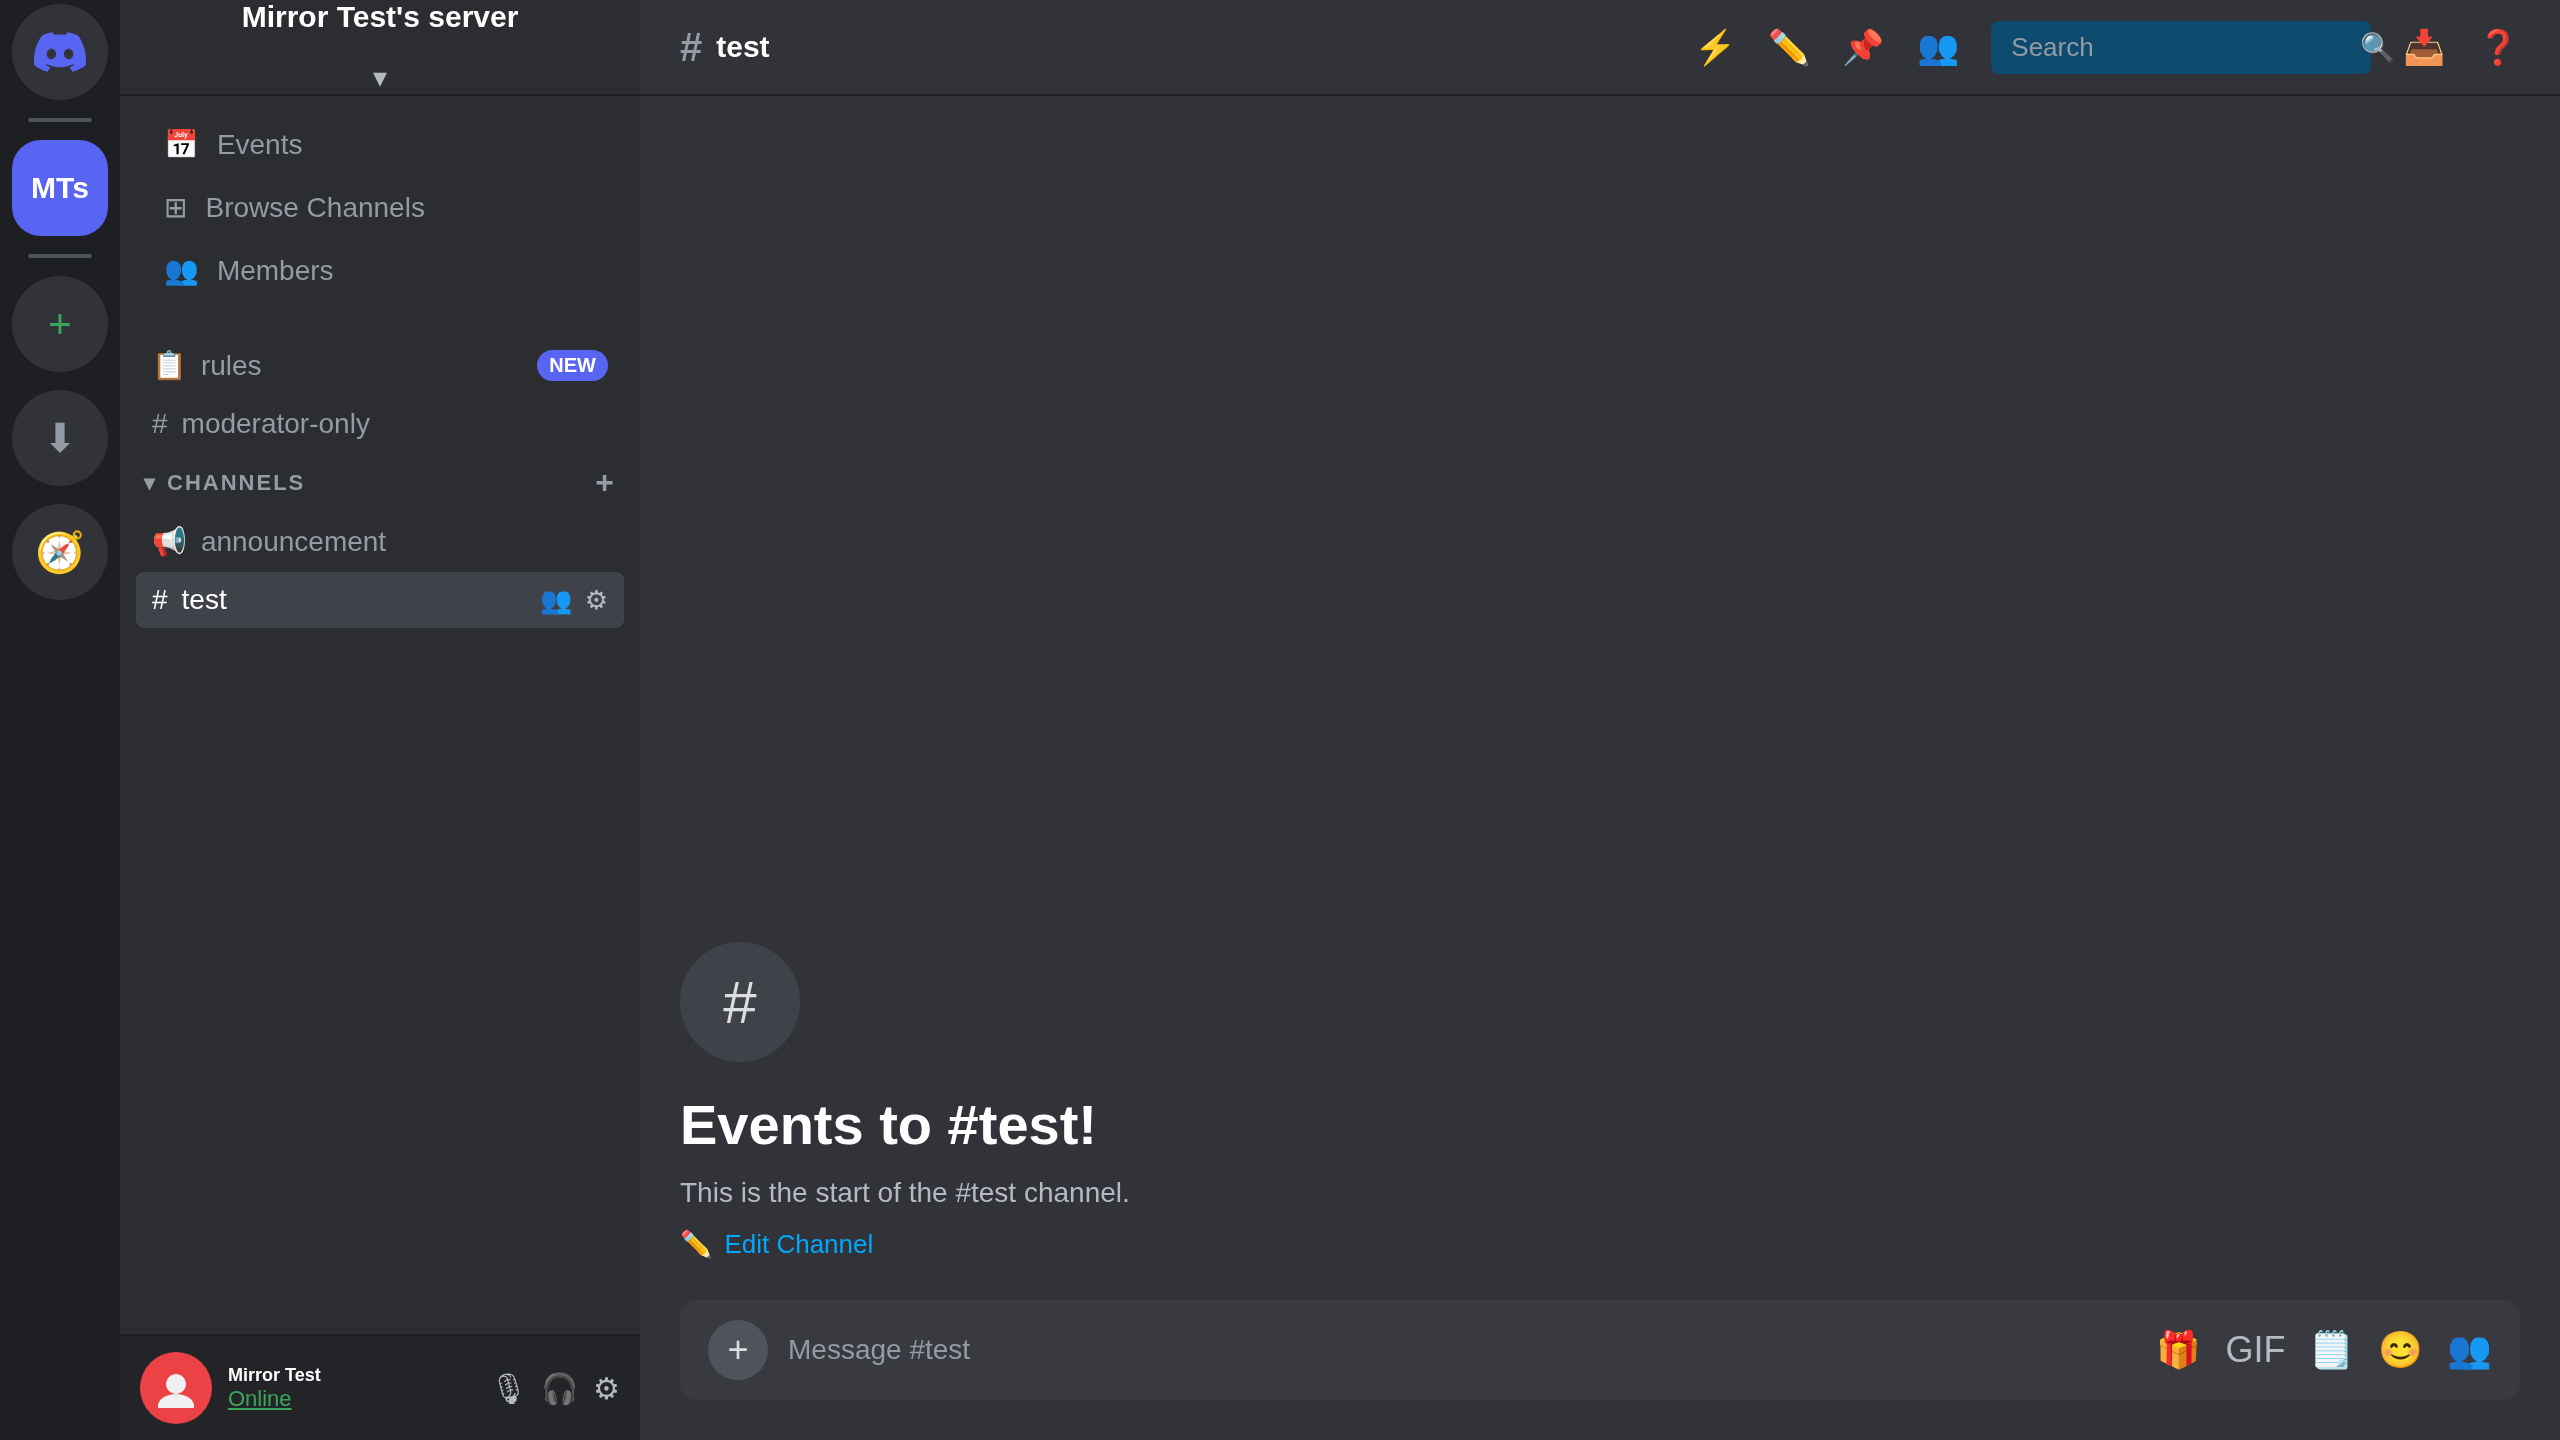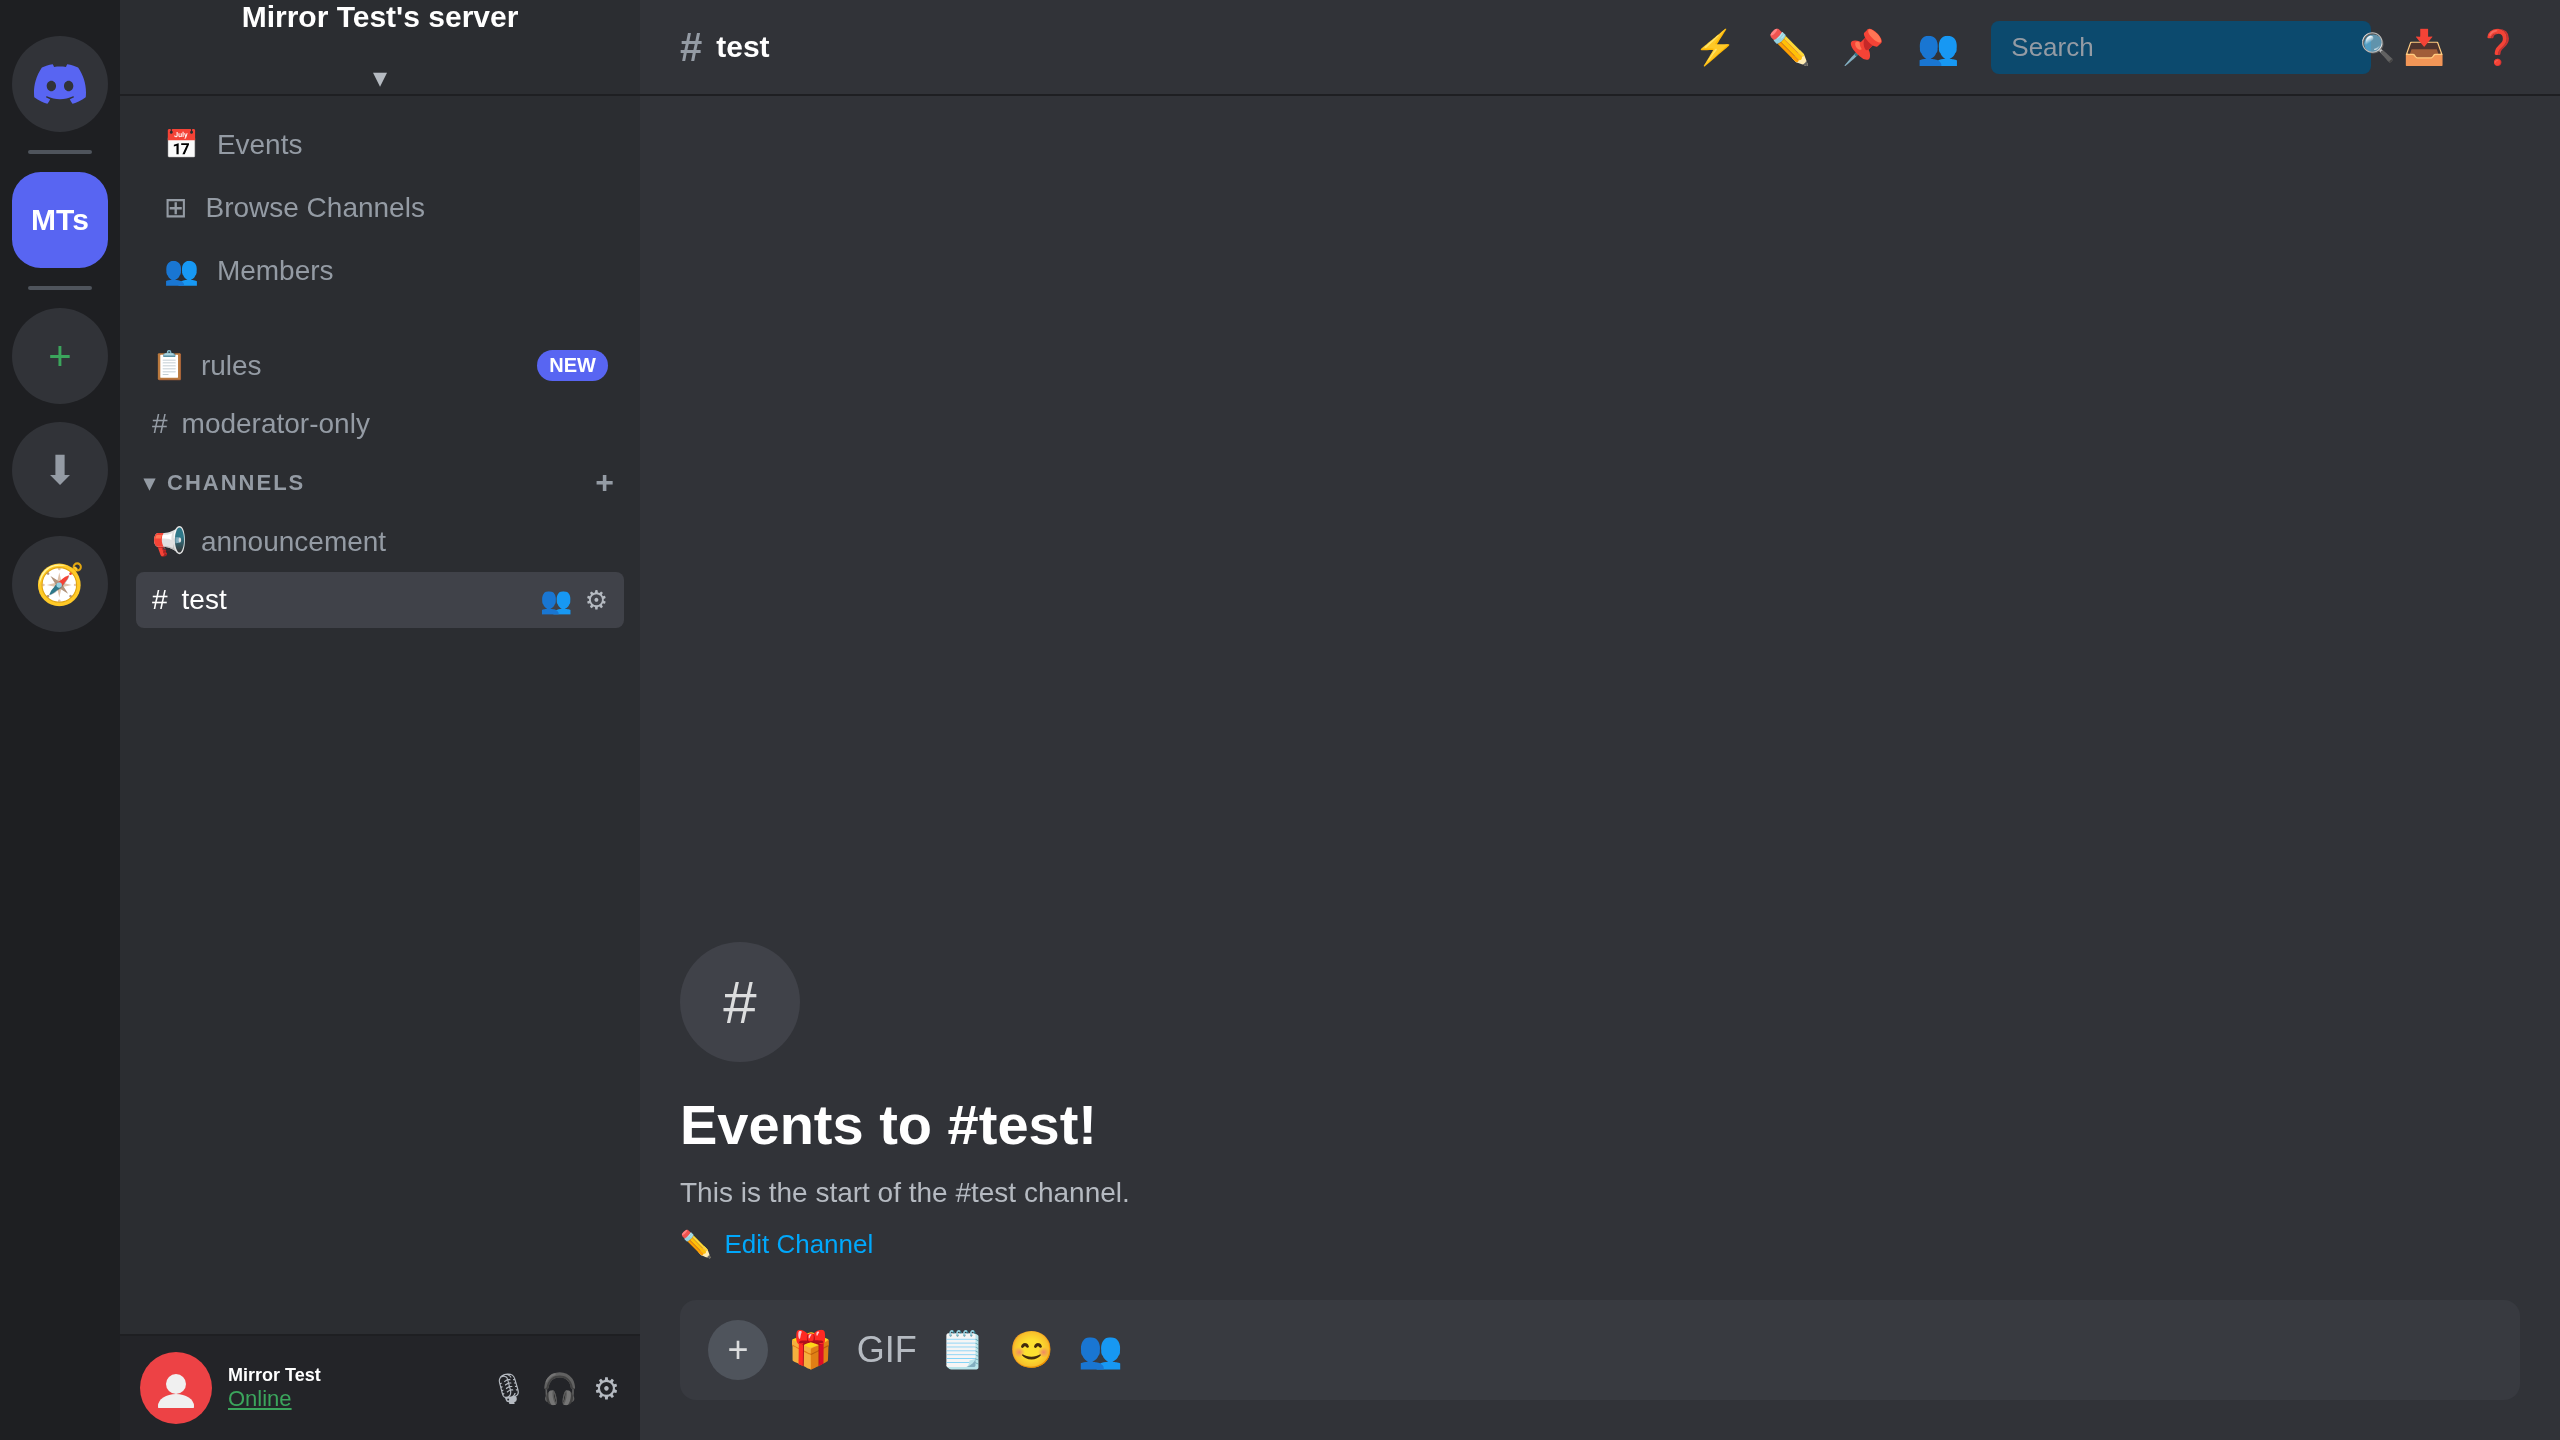--- a/index.html
+++ b/index.html
@@ -17,21 +17,21 @@
       width: 100%;
       height: 100%;
     }
     
     .server-rail {
       width: 120px;
       background: #1e1f22;
       display: flex;
       flex-direction: column;
       align-items: center;
-      padding-top: 36px;
+      padding-top: 4px;
       gap: 18px;
       flex-shrink: 0;
     }
     .server-icon {
       width: 96px;
       height: 96px;
       border-radius: 50%;
       background: #5865f2;
       display: flex;
       align-items: center;
@@ -479,20 +479,21 @@
           <span>Edit Channel</span>
         </div>
       </div>
     </div>
 
     <div class="message-input-bar">
       <div class="message-input-wrap">
         <div class="add-btn-circle">
           <span>+</span>
         </div>
+        <input class="message-input" type="text" placeholder="Message #test" style="">
         <div class="input-actions">
           <span class="input-action-icon">🎁</span>
           <span class="input-action-icon">GIF</span>
           <span class="input-action-icon">🗒️</span>
           <span class="input-action-icon">😊</span>
           <span class="input-action-icon">👥</span>
         </div>
       </div>
     </div>
   </div>

